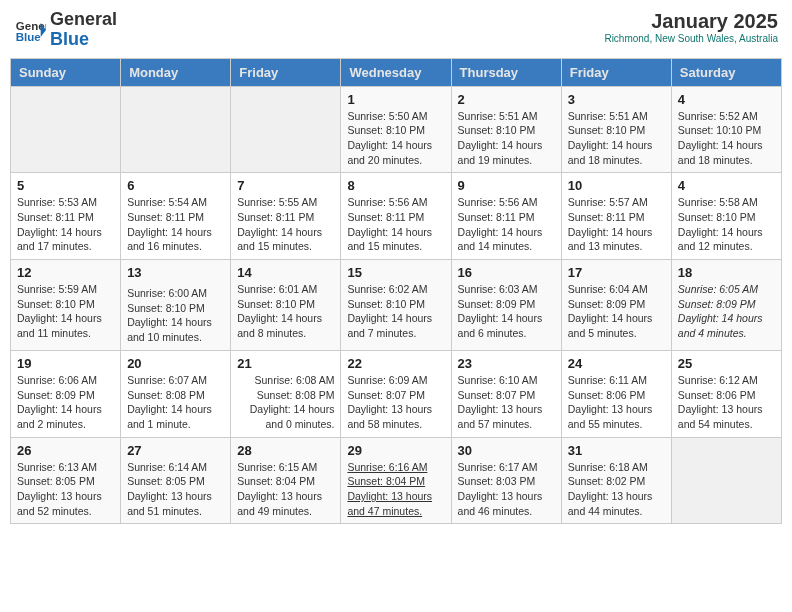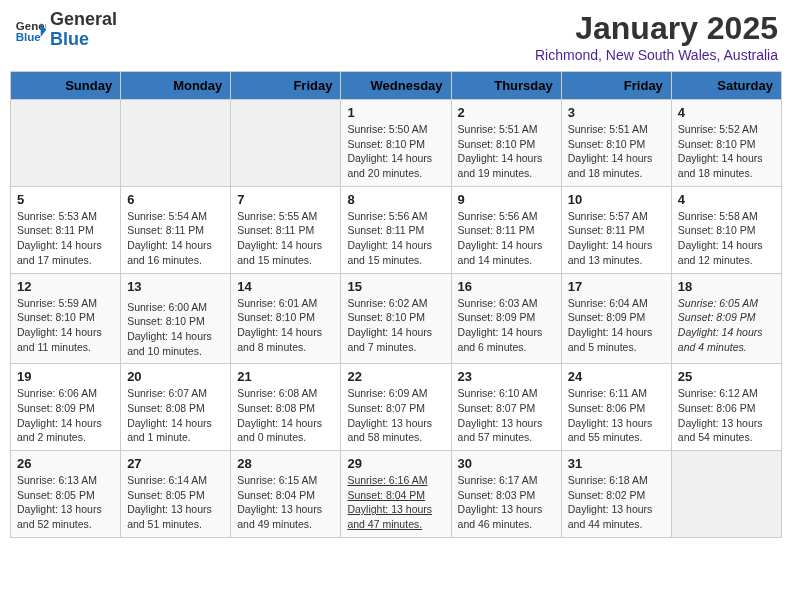--- a/index.html
+++ b/index.html
@@ -32,37 +32,37 @@
     .logo-general { color: #333; }
     .logo-blue { color: #1a6ab1; }
     .logo-icon {
       width: 32px;
       height: 32px;
     }
     .title-block {
       text-align: right;
     }
     .month-title {
-      font-size: 32px;
+      font-size: 20px;
       font-weight: bold;
       color: #333;
     }
     .location {
-      font-size: 14px;
-      color: #4c1d95;
+      font-size: 10px;
+      color: #0f766e;
     }
     .calendar {
       width: 100%;
       border-collapse: collapse;
       border: 1px solid #ccc;
     }
     .calendar th {
       background: #3a7abf;
-      color: #000000;
-      text-align: right;
+      color: #e5e5e5;
+      text-align: left;
       padding: 6px 8px;
       font-size: 13px;
       font-weight: bold;
       border: 1px solid #ccc;
     }
     .calendar td {
       vertical-align: top;
       border: 1px solid #ccc;
       padding: 5px 6px;
       width: 110px;
@@ -145,21 +145,21 @@
         <td>
           <div class="day-num">3</div>
           <div class="day-info" style="white-space: pre-line;">Sunrise: 5:51 AM
 Sunset: 8:10 PM
 Daylight: 14 hours
 and 18 minutes.</div>
         </td>
         <td>
           <div class="day-num">4</div>
           <div class="day-info" style="white-space: pre-line;">Sunrise: 5:52 AM
-Sunset: 8:10 PM
+Sunset: 10:10 PM
 Daylight: 14 hours
 and 18 minutes.</div>
         </td>
       </tr>
       <tr>
         <td>
           <div class="day-num">5</div>
           <div class="day-info" style="white-space: pre-line;">Sunrise: 5:53 AM
 Sunset: 8:11 PM
 Daylight: 14 hours
@@ -269,21 +269,21 @@
         </td>
         <td>
           <div class="day-num">20</div>
           <div class="day-info" style="white-space: pre-line;">Sunrise: 6:07 AM
 Sunset: 8:08 PM
 Daylight: 14 hours
 and 1 minute.</div>
         </td>
         <td>
           <div class="day-num">21</div>
-          <div class="day-info" style="white-space: pre-line;">Sunrise: 6:08 AM
+          <div class="day-info" style="white-space: pre-line; text-align: right;">Sunrise: 6:08 AM
 Sunset: 8:08 PM
 Daylight: 14 hours
 and 0 minutes.</div>
         </td>
         <td>
           <div class="day-num">22</div>
           <div class="day-info" style="white-space: pre-line;">Sunrise: 6:09 AM
 Sunset: 8:07 PM
 Daylight: 13 hours
 and 58 minutes.</div>

